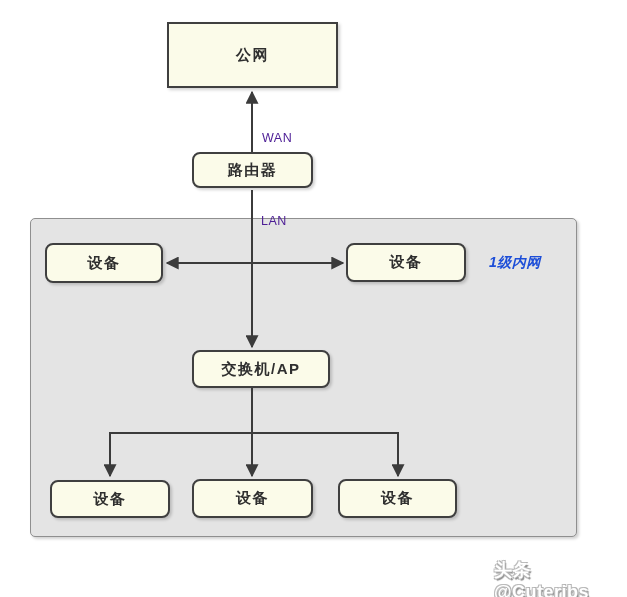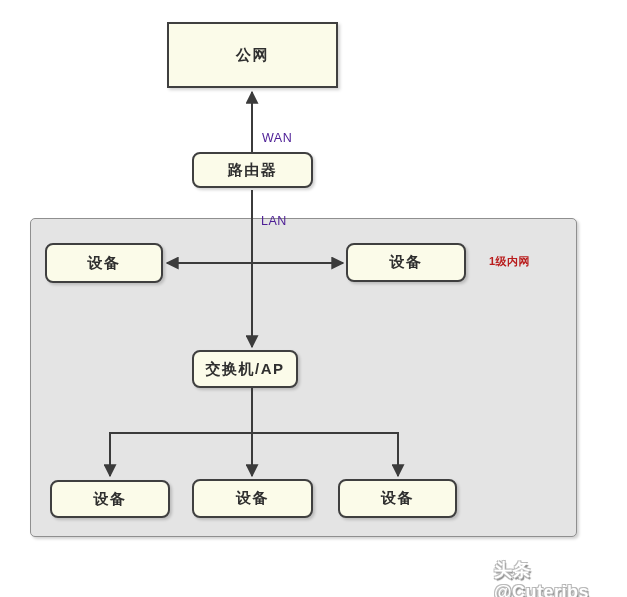--- a/index.html
+++ b/index.html
@@ -8,35 +8,35 @@
     font-family:"Liberation Sans","DejaVu Sans",sans-serif;overflow:hidden;
   }
   
   .zone{
     position:absolute;left:30px;top:218px;width:547px;height:319px;
     background:#e4e4e4;border:1.5px solid #8f8f8f;border-radius:5px;
     box-shadow:2px 2px 3px rgba(0,0,0,0.18);box-sizing:border-box;z-index:1;
   }
   .zone-label{
     position:absolute;left:489px;top:254px;z-index:4;
-    font-size:11px;font-weight:bold;color:#b91c1c;letter-spacing:0.5px;
+    font-size:14px;font-weight:bold;color:#1d4ed8;letter-spacing:0.5px;font-style:italic;
   }
   
   .node{
     position:absolute;display:flex;align-items:center;justify-content:center;
     background:#fbfbe9;border:2px solid #3f3f3f;box-sizing:border-box;
     font-size:15px;font-weight:bold;color:#2f2f2f;letter-spacing:1.5px;
     box-shadow:2px 2px 3px rgba(0,0,0,0.18);z-index:2;
   }
   .rounded{border-radius:8px;}
   #node-public {left:167px;top:22px; width:171px;height:66px;}
   #node-router {left:192px;top:152px;width:121px;height:36px;}
   #node-dev-tl {left:45px; top:243px;width:118px;height:40px;}
   #node-dev-tr {left:346px;top:243px;width:120px;height:39px;}
-  #node-switch {left:192px;top:350px;width:106px;height:38px;}
+  #node-switch {left:192px;top:350px;width:138px;height:38px;}
   #node-dev-bl {left:50px; top:480px;width:120px;height:38px;}
   #node-dev-bc {left:192px;top:479px;width:121px;height:39px;}
   #node-dev-br {left:338px;top:479px;width:119px;height:39px;}
   
   .connectors{position:absolute;left:0;top:0;z-index:3;pointer-events:none;}
   
   .edge-label{
     position:absolute;z-index:4;font-size:12.5px;color:#4c1d95;letter-spacing:0.5px;
   }
   #wan-label{left:262px;top:131px;}

